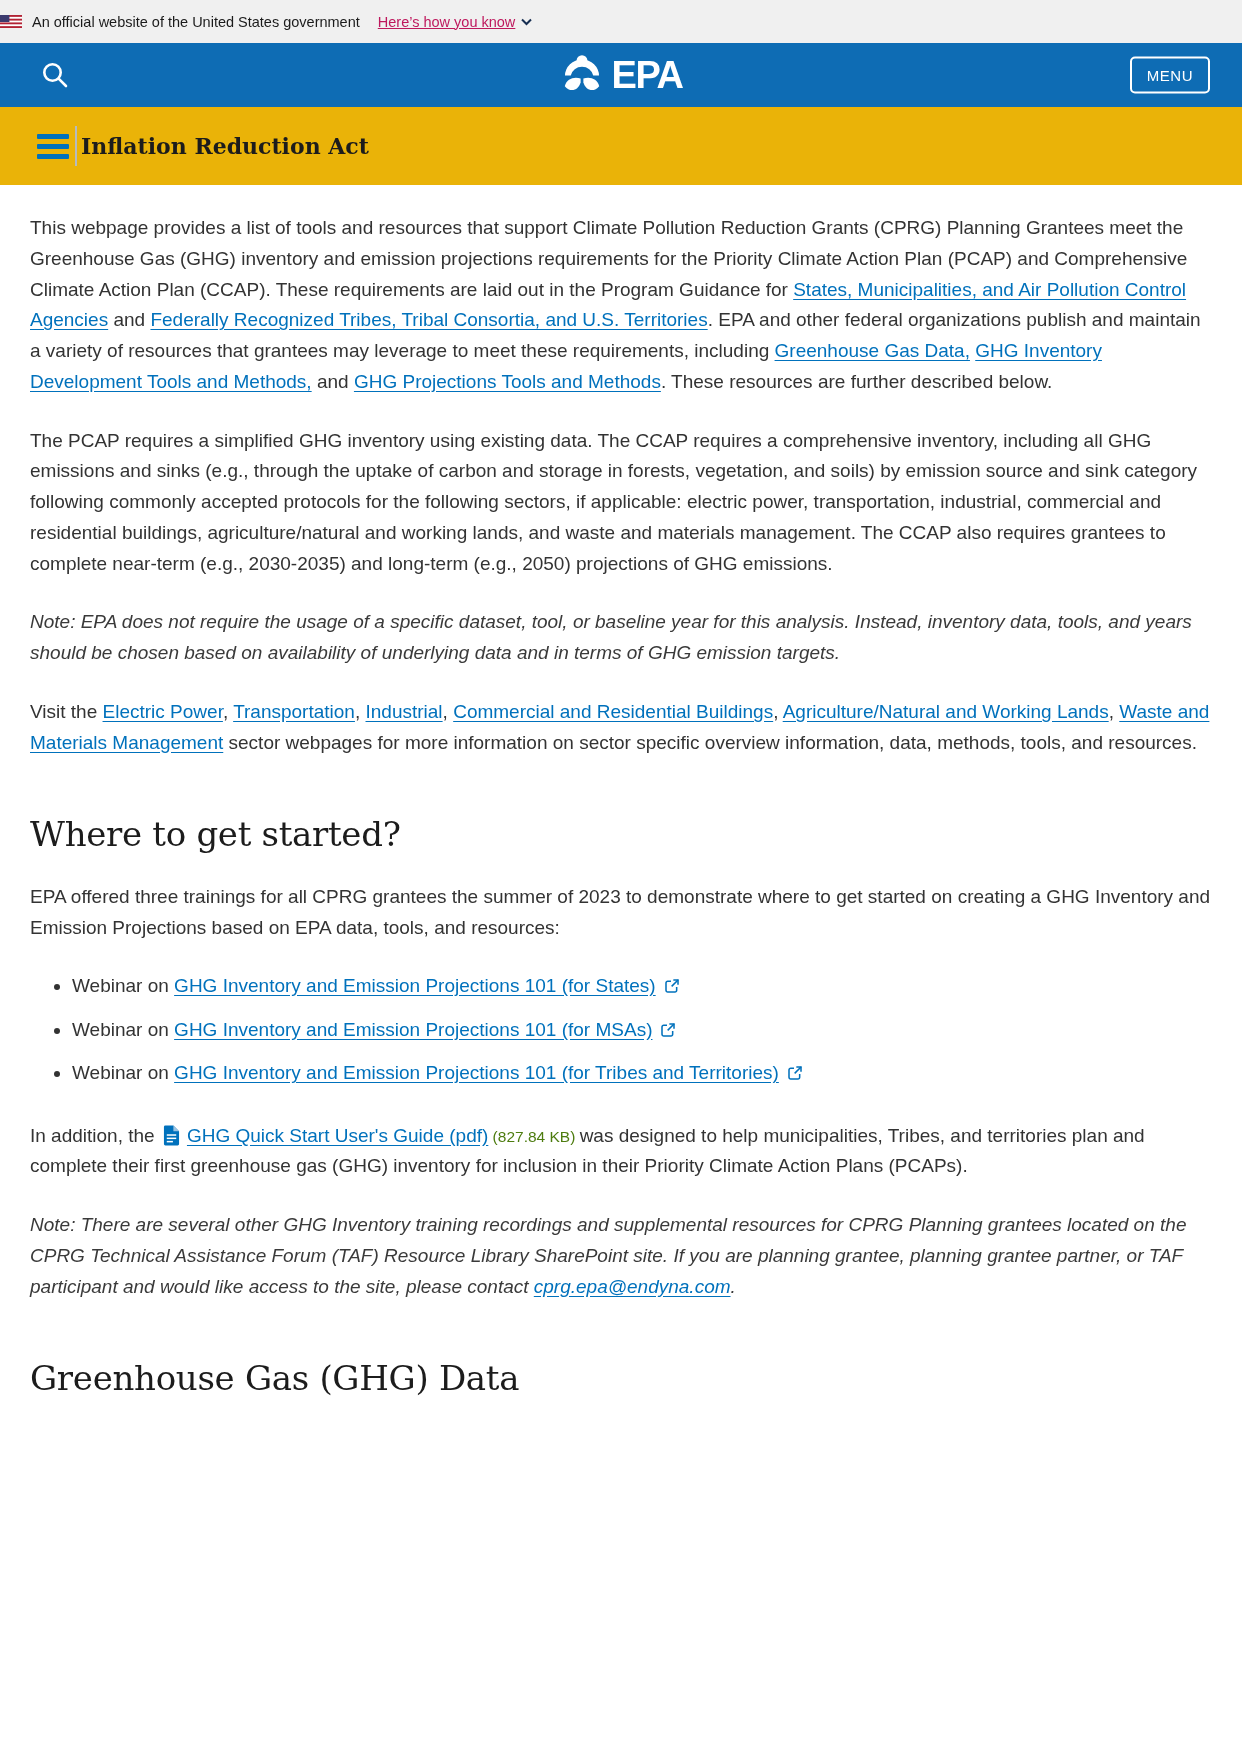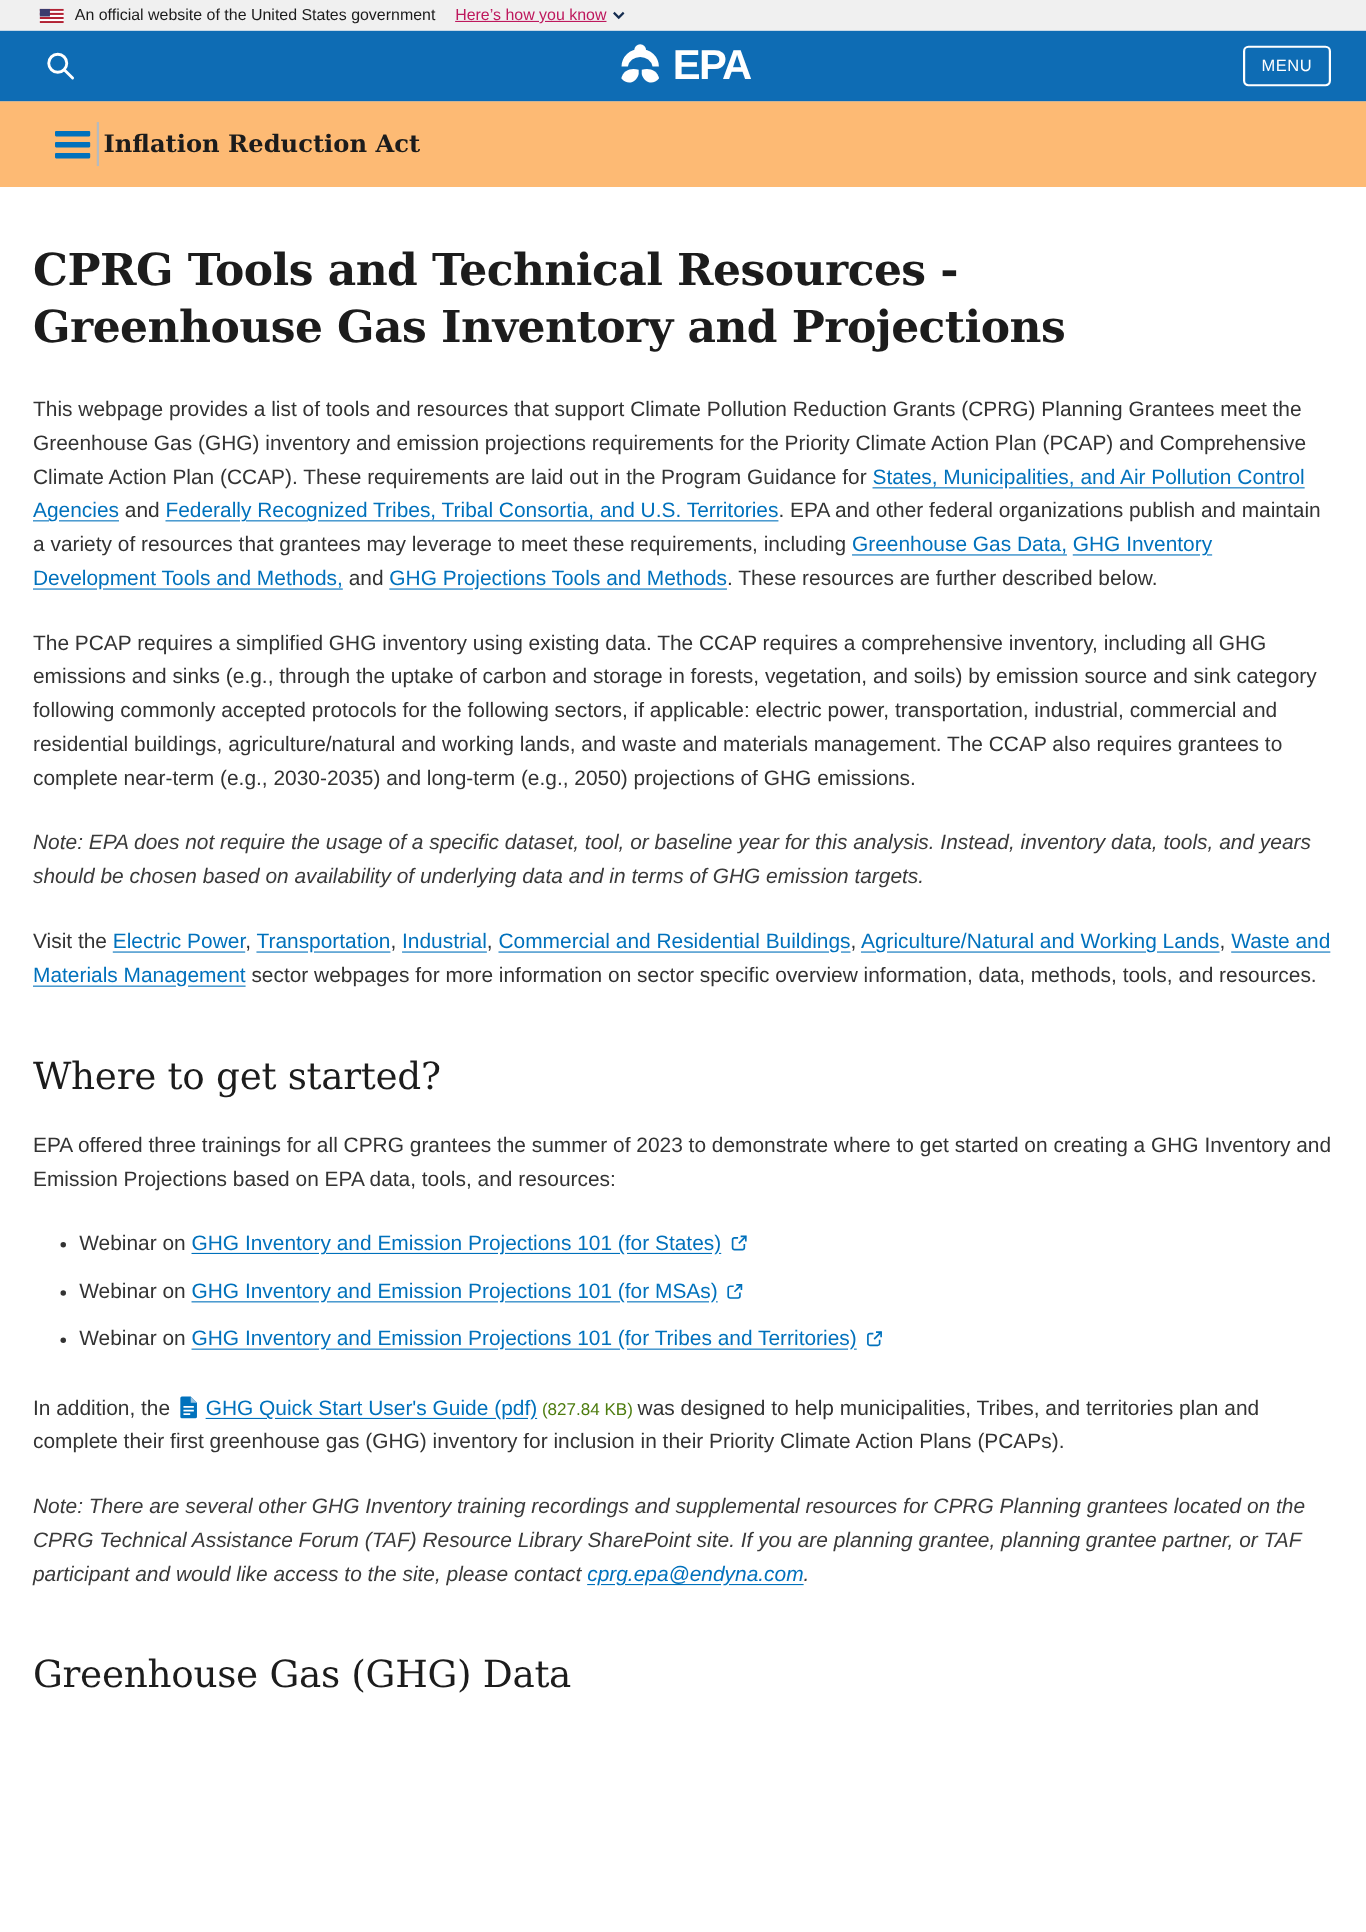--- a/index.html
+++ b/index.html
@@ -6,23 +6,23 @@
   html, body { margin: 0; padding: 0; }
   body {
     width: 1242px; height: 1756px; overflow: hidden;
     background: #fff;
     font-family: "Liberation Sans", sans-serif;
     color: #333;
   }
 
   
   .gov-banner {
-    height: 28px; background: #f0f0f0;
+    height: 43px; background: #f0f0f0;
     display: flex; align-items: center;
-    padding-left: 36px; font-size: 14.5px; color: #1b1b1b;
+    font-size: 14.5px; color: #1b1b1b;
   }
   .gov-banner .flag { margin-right: 10px; display: inline-flex; }
   .gov-banner .how-link {
     margin-left: 12px; color: #be185d; text-decoration: underline;
     cursor: pointer; display: inline-flex; align-items: center; gap: 6px;
     font-size: 14.5px; background: none; border: none; font-family: inherit;
   }
 
   
   .masthead {
@@ -42,22 +42,22 @@
   }
   .menu-btn {
     position: absolute; right: 32px; top: 50%; transform: translateY(-50%);
     background: transparent; color: #fff; border: 2px solid #fff; border-radius: 5px;
     font-size: 15px; letter-spacing: 0.5px; padding: 8px 15px; cursor: pointer;
     font-family: "Liberation Sans", sans-serif;
   }
 
   
   .crumb-strip {
-    height: 78px; background: #fdba74;
-    display: flex; align-items: center; padding-left: 48px; gap: 4px;
+    height: 78px; background: #eab308;
+    display: flex; align-items: center; padding-left: 35px; gap: 4px;
   }
   .hamburger-btn { background: none; border: none; padding: 2px; cursor: pointer; }
   .hamburger-btn .bar { width: 32px; height: 5px; background: #0071bc; margin: 5px 0; border-radius: 1px; }
   .crumb-divider { width: 2px; height: 40px; background: #b6bbbf; }
   .crumb-label {
     font-family: "DejaVu Serif", "Liberation Serif", serif;
     font-weight: 700; font-size: 22px; color: #1c1c1c;
   }
 
   
@@ -131,21 +131,20 @@
   <button class="hamburger-btn">
     <span>
       <div class="bar"></div><div class="bar"></div><div class="bar"></div>
     </span>
   </button>
   <div class="crumb-divider"></div>
   <span class="crumb-label">Inflation Reduction Act</span>
 </div>
 
 <div class="article">
-  <h1>CPRG Tools and Technical Resources - Greenhouse Gas Inventory and Projections</h1>
 
   <p><span>This webpage provides a list of tools and resources that support Climate Pollution Reduction Grants (CPRG) Planning Grantees meet the Greenhouse Gas (GHG) inventory and emission projections requirements for the Priority Climate Action Plan (PCAP) and Comprehensive Climate Action Plan (CCAP). These requirements are laid out in the Program Guidance for </span><a href="#" class="lnk">States, Municipalities, and Air Pollution Control Agencies</a><span> and </span><a href="#" class="lnk">Federally Recognized Tribes, Tribal Consortia, and U.S. Territories</a><span>. EPA and other federal organizations publish and maintain a variety of resources that grantees may leverage to meet these requirements, including </span><a href="#" class="lnk">Greenhouse Gas Data,</a><span> </span><a href="#" class="lnk">GHG Inventory Development Tools and Methods,</a><span> and </span><a href="#" class="lnk">GHG Projections Tools and Methods</a><span>. These resources are further described below.</span></p>
 
   <p><span>The PCAP requires a simplified GHG inventory using existing data. The CCAP requires a comprehensive inventory, including all GHG emissions and sinks (e.g., through the uptake of carbon and storage in forests, vegetation, and soils) by emission source and sink category following commonly accepted protocols for the following sectors, if applicable: electric power, transportation, industrial, commercial and residential buildings, agriculture/natural and working lands, and waste and materials management. The CCAP also requires grantees to complete near-term (e.g., 2030-2035) and long-term (e.g., 2050) projections of GHG emissions.</span></p>
 
   <p class="note"><span>Note: EPA does not require the usage of a specific dataset, tool, or baseline year for this analysis. Instead, inventory data, tools, and years should be chosen based on availability of underlying data and in terms of GHG emission targets.</span></p>
 
   <p><span>Visit the </span><a href="#" class="lnk">Electric Power</a><span>, </span><a href="#" class="lnk">Transportation</a><span>, </span><a href="#" class="lnk">Industrial</a><span>, </span><a href="#" class="lnk">Commercial and Residential Buildings</a><span>, </span><a href="#" class="lnk">Agriculture/Natural and Working Lands</a><span>, </span><a href="#" class="lnk">Waste and Materials Management</a><span> sector webpages for more information on sector specific overview information, data, methods, tools, and resources.</span></p>
 
   <h2>Where to get started?</h2>

